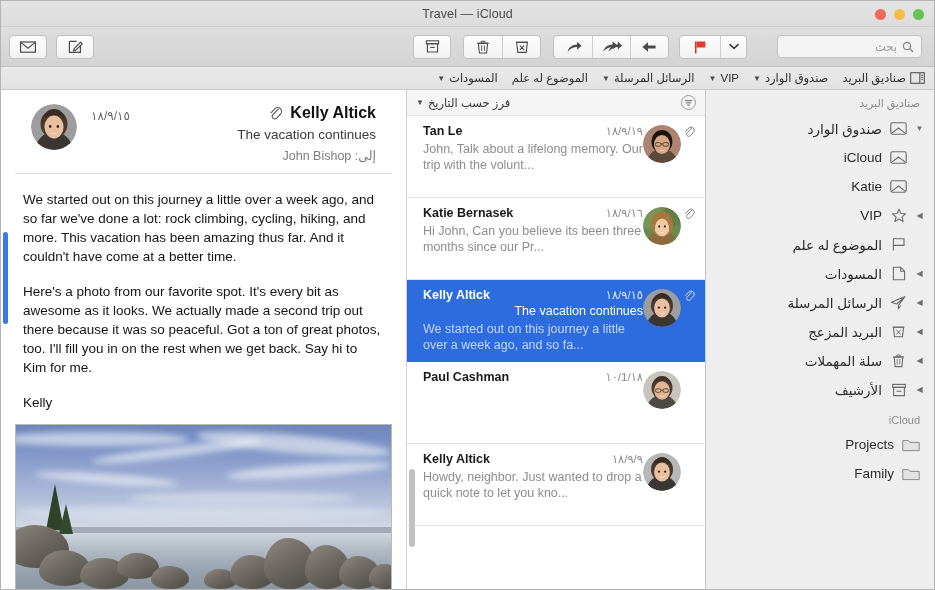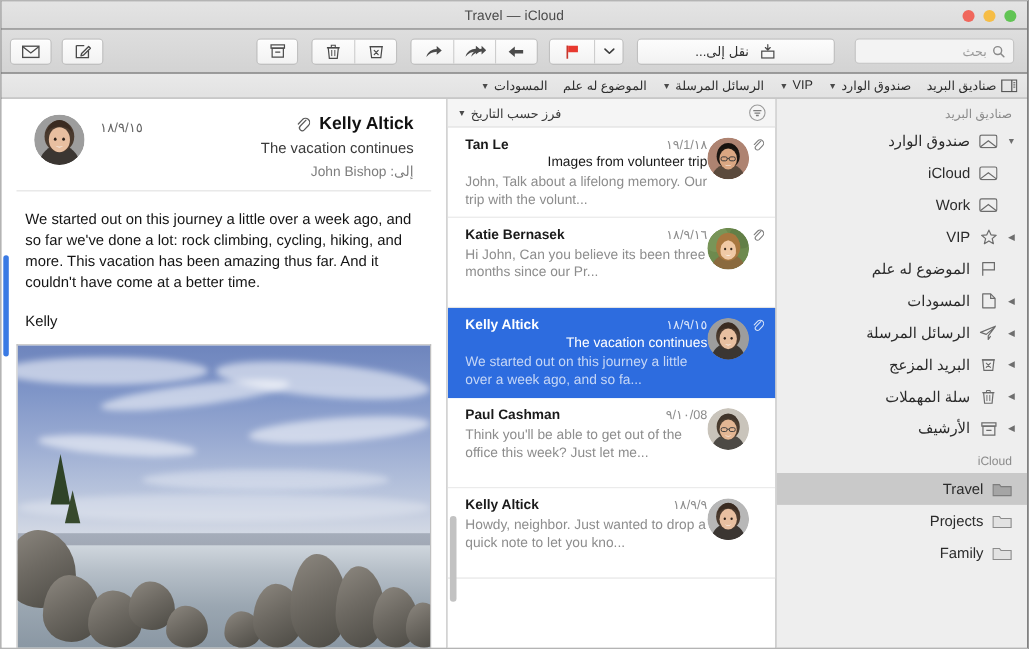--- a/index.html
+++ b/index.html
@@ -406,27 +406,20 @@
     <div class="search-box" style="margin-right:4px;">
       <svg class="ico" width="12" height="12" viewBox="0 0 12 12">
         <circle cx="5" cy="5" r="3.6" fill="none" stroke="#8a8a8a" stroke-width="1.3"></circle>
         <line x1="7.6" y1="7.6" x2="10.6" y2="10.6" stroke="#8a8a8a" stroke-width="1.4" stroke-linecap="round"></line>
       </svg>
       <span class="search-placeholder">بحث</span>
     </div>
 
     <div style="width:18px"></div>
 
-    <div class="moveto">
-      <svg class="ico" width="16" height="16" viewBox="0 0 16 16">
-        <rect x="2.5" y="7.5" width="11" height="6.2" fill="none" stroke="#4a4a4a" stroke-width="1.1"></rect>
-        <path d="M8 1.6 L8 6.2 M5.8 4.2 L8 6.6 L10.2 4.2" fill="none" stroke="#4a4a4a" stroke-width="1.1" stroke-linecap="round" stroke-linejoin="round"></path>
-      </svg>
-      <span class="moveto-label">نقل إلى...</span>
-    </div>
 
     <div style="width:12px"></div>
 
     <div class="tb-group" style="width:68px;">
       <div class="seg" style="width:26px;">
         <svg class="ico" width="10" height="7" viewBox="0 0 10 7">
           <path d="M1 1.6 L5 5.4 L9 1.6" fill="none" stroke="#3c3c3c" stroke-width="1.5" stroke-linecap="round" stroke-linejoin="round"></path>
         </svg>
       </div>
       <div class="seg" style="width:40px;">
@@ -573,20 +566,21 @@
           <div class="rh-subject">The vacation continues</div>
           <div class="rh-to">
             <span>إلى:</span>
             <span class="to-name">John Bishop</span>
           </div>
         </div>
       </div>
 
       <div class="reader-body">
         <p>We started out on this journey a little over a week ago, and so far we've done a lot: rock climbing, cycling, hiking, and more. This vacation has been amazing thus far. And it couldn't have come at a better time.</p>
+        <p>Here's a photo from our favorite spot. It's every bit as awesome as it looks. We actually made a second trip out there because it was so peaceful. Got a ton of great photos, too. I'll fill you in on the rest when we get back. Say hi to Kim for me.</p>
         <p style="margin-bottom:6px;">Kelly</p>
       </div>
 
       <div class="reader-photo">
         <div class="photo-sky"></div>
         <div class="cloud" style="left:-4%;top:4%;width:50%;height:9%;"></div>
         <div class="cloud" style="left:20%;top:13%;width:46%;height:7%;transform:rotate(-7deg);"></div>
         <div class="cloud" style="left:48%;top:6%;width:52%;height:11%;transform:rotate(5deg);"></div>
         <div class="cloud" style="left:56%;top:24%;width:44%;height:8%;transform:rotate(-4deg);"></div>
         <div class="cloud" style="left:5%;top:30%;width:38%;height:6%;transform:rotate(4deg);"></div>
@@ -652,24 +646,23 @@
                   <path d="M9 13 Q12 5 19 5 Q26 5 29 13 Q26 9 19 9 Q12 9 9 13 Z" fill="#17120e"></path>
                   <rect x="12.5" y="17.6" width="5.6" height="3.6" rx="1.6" fill="none" stroke="#3b3b3b" stroke-width="0.9"></rect>
                   <rect x="19.9" y="17.6" width="5.6" height="3.6" rx="1.6" fill="none" stroke="#3b3b3b" stroke-width="0.9"></rect>
                   <line x1="18.1" y1="19" x2="19.9" y2="19" stroke="#3b3b3b" stroke-width="0.9"></line>
                   <path d="M15.6 24.6 Q19 27.4 22.4 24.6 Q19 26.2 15.6 24.6 Z" fill="#fcfcfc"></path>
                 </g>
               </svg>
             </div>
             <div class="row-texts">
               <div class="row-line1">
-                <span class="row-date">١٨/1/١٩</span>
+                <span class="row-date">١٨/٩/١٩</span>
                 <span class="row-sender">Tan Le</span>
               </div>
-              <div class="row-subject">Images from volunteer trip</div>
               <div class="row-preview">John, Talk about a lifelong memory. Our trip with the volunt...</div>
             </div>
           </div>
         </div>
 
         <div class="msgrow">
           <div class="row-top">
             <div class="clip-wrap">
               <svg width="12" height="14" viewBox="0 0 12 14">
                 <path d="M8.6 3.4 L4.2 7.9 C3.4 8.7 3.4 10 4.2 10.8 C5 11.6 6.3 11.6 7.1 10.8 L10.3 7.4 C11.5 6.2 11.5 4.2 10.3 3 C9.1 1.8 7.1 1.8 5.9 3 L2.7 6.4" fill="none" stroke="#7d7d7d" stroke-width="1" stroke-linecap="round"></path>
@@ -761,24 +754,23 @@
                   <path d="M9.2 14.5 Q11.5 5 19 5 Q26.5 5 28.8 14.5 Q26 9.5 19 9.5 Q12 9.5 9.2 14.5 Z" fill="#40342a"></path>
                   <rect x="12.6" y="17.8" width="5.4" height="3.5" rx="1.5" fill="none" stroke="#3b3b3b" stroke-width="0.85"></rect>
                   <rect x="20" y="17.8" width="5.4" height="3.5" rx="1.5" fill="none" stroke="#3b3b3b" stroke-width="0.85"></rect>
                   <line x1="18" y1="19.2" x2="20" y2="19.2" stroke="#3b3b3b" stroke-width="0.85"></line>
                   <path d="M15.8 24.6 Q19 27.2 22.2 24.6 Q19 26.1 15.8 24.6 Z" fill="#fcfcfc"></path>
                 </g>
               </svg>
             </div>
             <div class="row-texts">
               <div class="row-line1">
-                <span class="row-date">08/٩/١٠</span>
+                <span class="row-date">١٨/1/١٠</span>
                 <span class="row-sender">Paul Cashman</span>
               </div>
-              <div class="row-preview">Think you'll be able to get out of the office this week? Just let me...</div>
             </div>
           </div>
         </div>
 
         <div class="msgrow">
           <div class="row-top">
             <div class="clip-wrap"></div>
             <div class="row-avatar">
               <svg width="38" height="38" viewBox="0 0 38 38">
                 <defs>
@@ -837,21 +829,21 @@
       </div>
 
 
       <div class="sb-item" style="padding-right:26px;">
         <span class="sb-icon">
           <svg width="17" height="13" viewBox="0 0 17 13">
               <rect x="0.8" y="0.8" width="15.4" height="11.4" rx="1.6" fill="none" stroke="#6b6b6b" stroke-width="1.1"></rect>
               <path d="M1.2 11.6 L8.5 6 L15.8 11.6" fill="none" stroke="#6b6b6b" stroke-width="1.1"></path>
             </svg>
         </span>
-        <span class="sb-label">Work</span>
+        <span class="sb-label">Katie</span>
       </div>
 
       <div class="sb-item">
         <span class="sb-disc">◀</span>
         <span class="sb-icon">
           <svg width="16" height="15" viewBox="0 0 16 15">
               <path d="M8 1.2 L9.9 5.5 L14.6 5.9 L11 8.9 L12.1 13.5 L8 11 L3.9 13.5 L5 8.9 L1.4 5.9 L6.1 5.5 Z" fill="none" stroke="#6b6b6b" stroke-width="1.1" stroke-linejoin="round"></path>
             </svg>
         </span>
         <span class="sb-label">VIP</span>
@@ -922,28 +914,20 @@
               <rect x="1.6" y="1.4" width="12.8" height="3" fill="none" stroke="#6b6b6b" stroke-width="1.1"></rect>
               <path d="M2.6 4.4 L13.4 4.4 L13.4 12.6 L2.6 12.6 Z" fill="none" stroke="#6b6b6b" stroke-width="1.1"></path>
               <line x1="5.6" y1="8.2" x2="10.4" y2="8.2" stroke="#6b6b6b" stroke-width="1.1"></line>
             </svg>
         </span>
         <span class="sb-label">الأرشيف</span>
       </div>
 
       <div class="sb-section" style="padding-top:10px;">iCloud</div>
 
-      <div class="sb-item selected" style="padding-right:14px;">
-        <span class="sb-icon">
-          <svg width="18" height="14" viewBox="0 0 18 14">
-              <path d="M0.8 2.6 L6.6 2.6 L8 4.4 L17.2 4.4 L17.2 12.6 L0.8 12.6 Z" fill="#a5a5a5" stroke="#7d7d7d" stroke-width="1"></path>
-            </svg>
-        </span>
-        <span class="sb-label">Travel</span>
-      </div>
 
       <div class="sb-item" style="padding-right:14px;">
         <span class="sb-icon">
           <svg width="18" height="14" viewBox="0 0 18 14">
               <path d="M0.8 2.6 L6.6 2.6 L8 4.4 L17.2 4.4 L17.2 12.6 L0.8 12.6 Z" fill="#e2e2e2" stroke="#8b8b8b" stroke-width="1"></path>
             </svg>
         </span>
         <span class="sb-label">Projects</span>
       </div>
 

